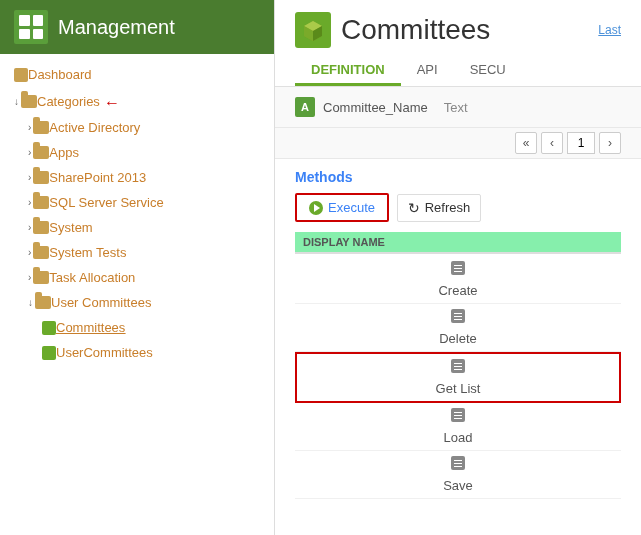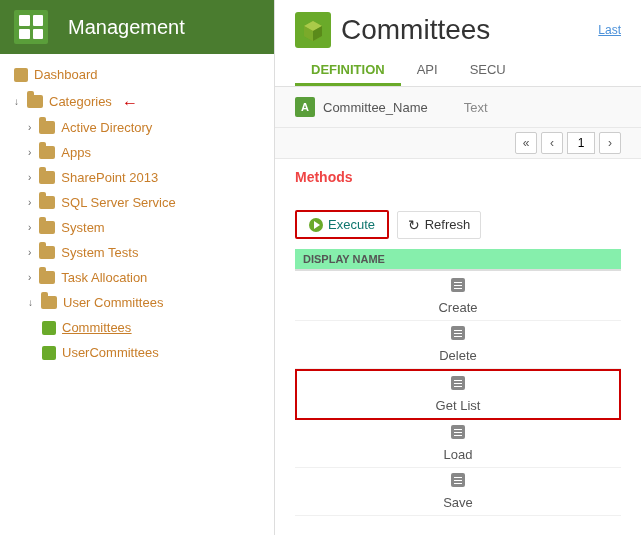--- a/index.html
+++ b/index.html
@@ -14,21 +14,21 @@
       display: flex;
       flex-direction: column;
       overflow-y: auto;
     }
 
     .sidebar-header {
       background: #4a7c2f;
       display: flex;
       align-items: center;
       padding: 10px 14px;
-      gap: 20px;
+      gap: 10px;
       min-height: 54px;
     }
 
     .sidebar-header-icon {
       width: 34px;
       height: 34px;
       background: #5a9e3a;
       display: grid;
       grid-template-columns: 1fr 1fr;
       gap: 3px;
@@ -51,21 +51,20 @@
       padding: 8px 0;
     }
 
     .nav-item {
       display: flex;
       align-items: center;
       padding: 5px 10px 5px 14px;
       cursor: pointer;
       color: #c87e2a;
       font-size: 13px;
-      gap: 6px;
     }
 
     .nav-item .folder-icon {
       width: 16px;
       height: 13px;
       background: #c8a050;
       border-radius: 0 2px 2px 2px;
       position: relative;
       flex-shrink: 0;
     }
@@ -202,21 +201,21 @@
       font-size: 11px;
       font-weight: bold;
       display: flex;
       align-items: center;
       justify-content: center;
       border-radius: 2px;
       flex-shrink: 0;
     }
 
     .field-name { color: #555; font-size: 13px; }
-    .field-type { color: #888; font-size: 13px; margin-left: 28px; }
+    .field-type { color: #888; font-size: 13px; margin-left: 8px; }
 
     
     .pagination-row {
       display: flex;
       justify-content: flex-end;
       padding: 4px 20px;
       gap: 4px;
       align-items: center;
       border-bottom: 1px solid #e8e8e8;
       background: #f9f9f9;
@@ -246,41 +245,41 @@
     }
 
     
     .methods-section {
       padding: 10px 20px;
     }
 
     .methods-title {
       font-size: 14px;
       font-weight: 600;
-      color: #ef4444;
-      margin-bottom: 25px;
+      color: #3b82f6;
+      margin-bottom: 8px;
     }
 
     .methods-toolbar {
       display: flex;
       gap: 8px;
       margin-bottom: 10px;
       align-items: center;
     }
 
     .execute-btn {
       display: flex;
       align-items: center;
       gap: 5px;
       padding: 5px 12px;
       border: 2px solid #cc0000;
       background: #fff;
       cursor: pointer;
       font-size: 13px;
-      color: #0f766e;
+      color: #3b82f6;
       border-radius: 2px;
     }
 
     .execute-play {
       width: 14px;
       height: 14px;
       background: #6aaa2a;
       border-radius: 50%;
       display: flex;
       align-items: center;

